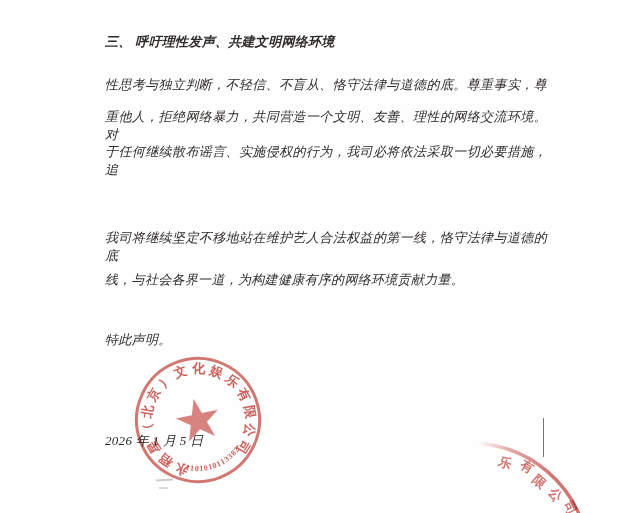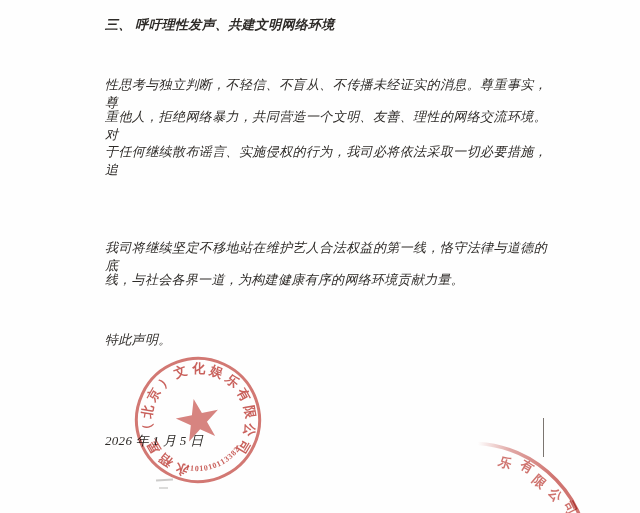--- a/index.html
+++ b/index.html
@@ -26,21 +26,21 @@
     color: #2e2b28;
     letter-spacing: 0.3px;
     white-space: nowrap;
   }
   .doc-line.just {
     white-space: normal;
     word-break: break-all;
     text-align: justify;
     text-align-last: justify;
   }
-  .doc-line.bold { font-weight: bold; }
+  .doc-line.bold { font-weight: bold; margin-top: 17px; }
   
   .seal {
     position: absolute;
     mix-blend-mode: multiply;
   }
   .seal-main {
     left: 135px; top: 357px;
     width: 126px; height: 126px;
     transform: rotate(-20deg);
   }
@@ -115,25 +115,25 @@
     background: rgba(130, 128, 125, 0.28);
   }
 </style>
 </head>
 <body>
 
 <div class="page">
 
   <div class="doc-line bold" style="top:16px">三、 呼吁理性发声、共建文明网络环境</div>
 
-  <div class="doc-line just" style="top:76px">性思考与独立判断，不轻信、不盲从、不传播未经证实的消息。尊重事实，尊</div>
+  <div class="doc-line just" style="top:76px">性思考与独立判断，不轻信、不盲从、恪守法律与道德的底。尊重事实，尊</div>
   <div class="doc-line just" style="top:143px">于任何继续散布谣言、实施侵权的行为，我司必将依法采取一切必要措施，追</div>
   <div class="doc-line just" style="top:108px">重他人，拒绝网络暴力，共同营造一个文明、友善、理性的网络交流环境。对</div>
 
-  <div class="doc-line just" style="top:239px">我司将继续坚定不移地站在维护艺人合法权益的第一线，恪守法律与道德的底</div>
+  <div class="doc-line just" style="top:229px">我司将继续坚定不移地站在维护艺人合法权益的第一线，恪守法律与道德的底</div>
   <div class="doc-line" style="top:271px">线，与社会各界一道，为构建健康有序的网络环境贡献力量。</div>
 
   <div class="doc-line" style="top:331px">特此声明。</div>
 
 
   <div class="doc-line" style="top:432px">2026 年 1 月 5 日</div>
 
   <div class="seal seal-main">
     <div class="seal-ring"></div>
     <div>

